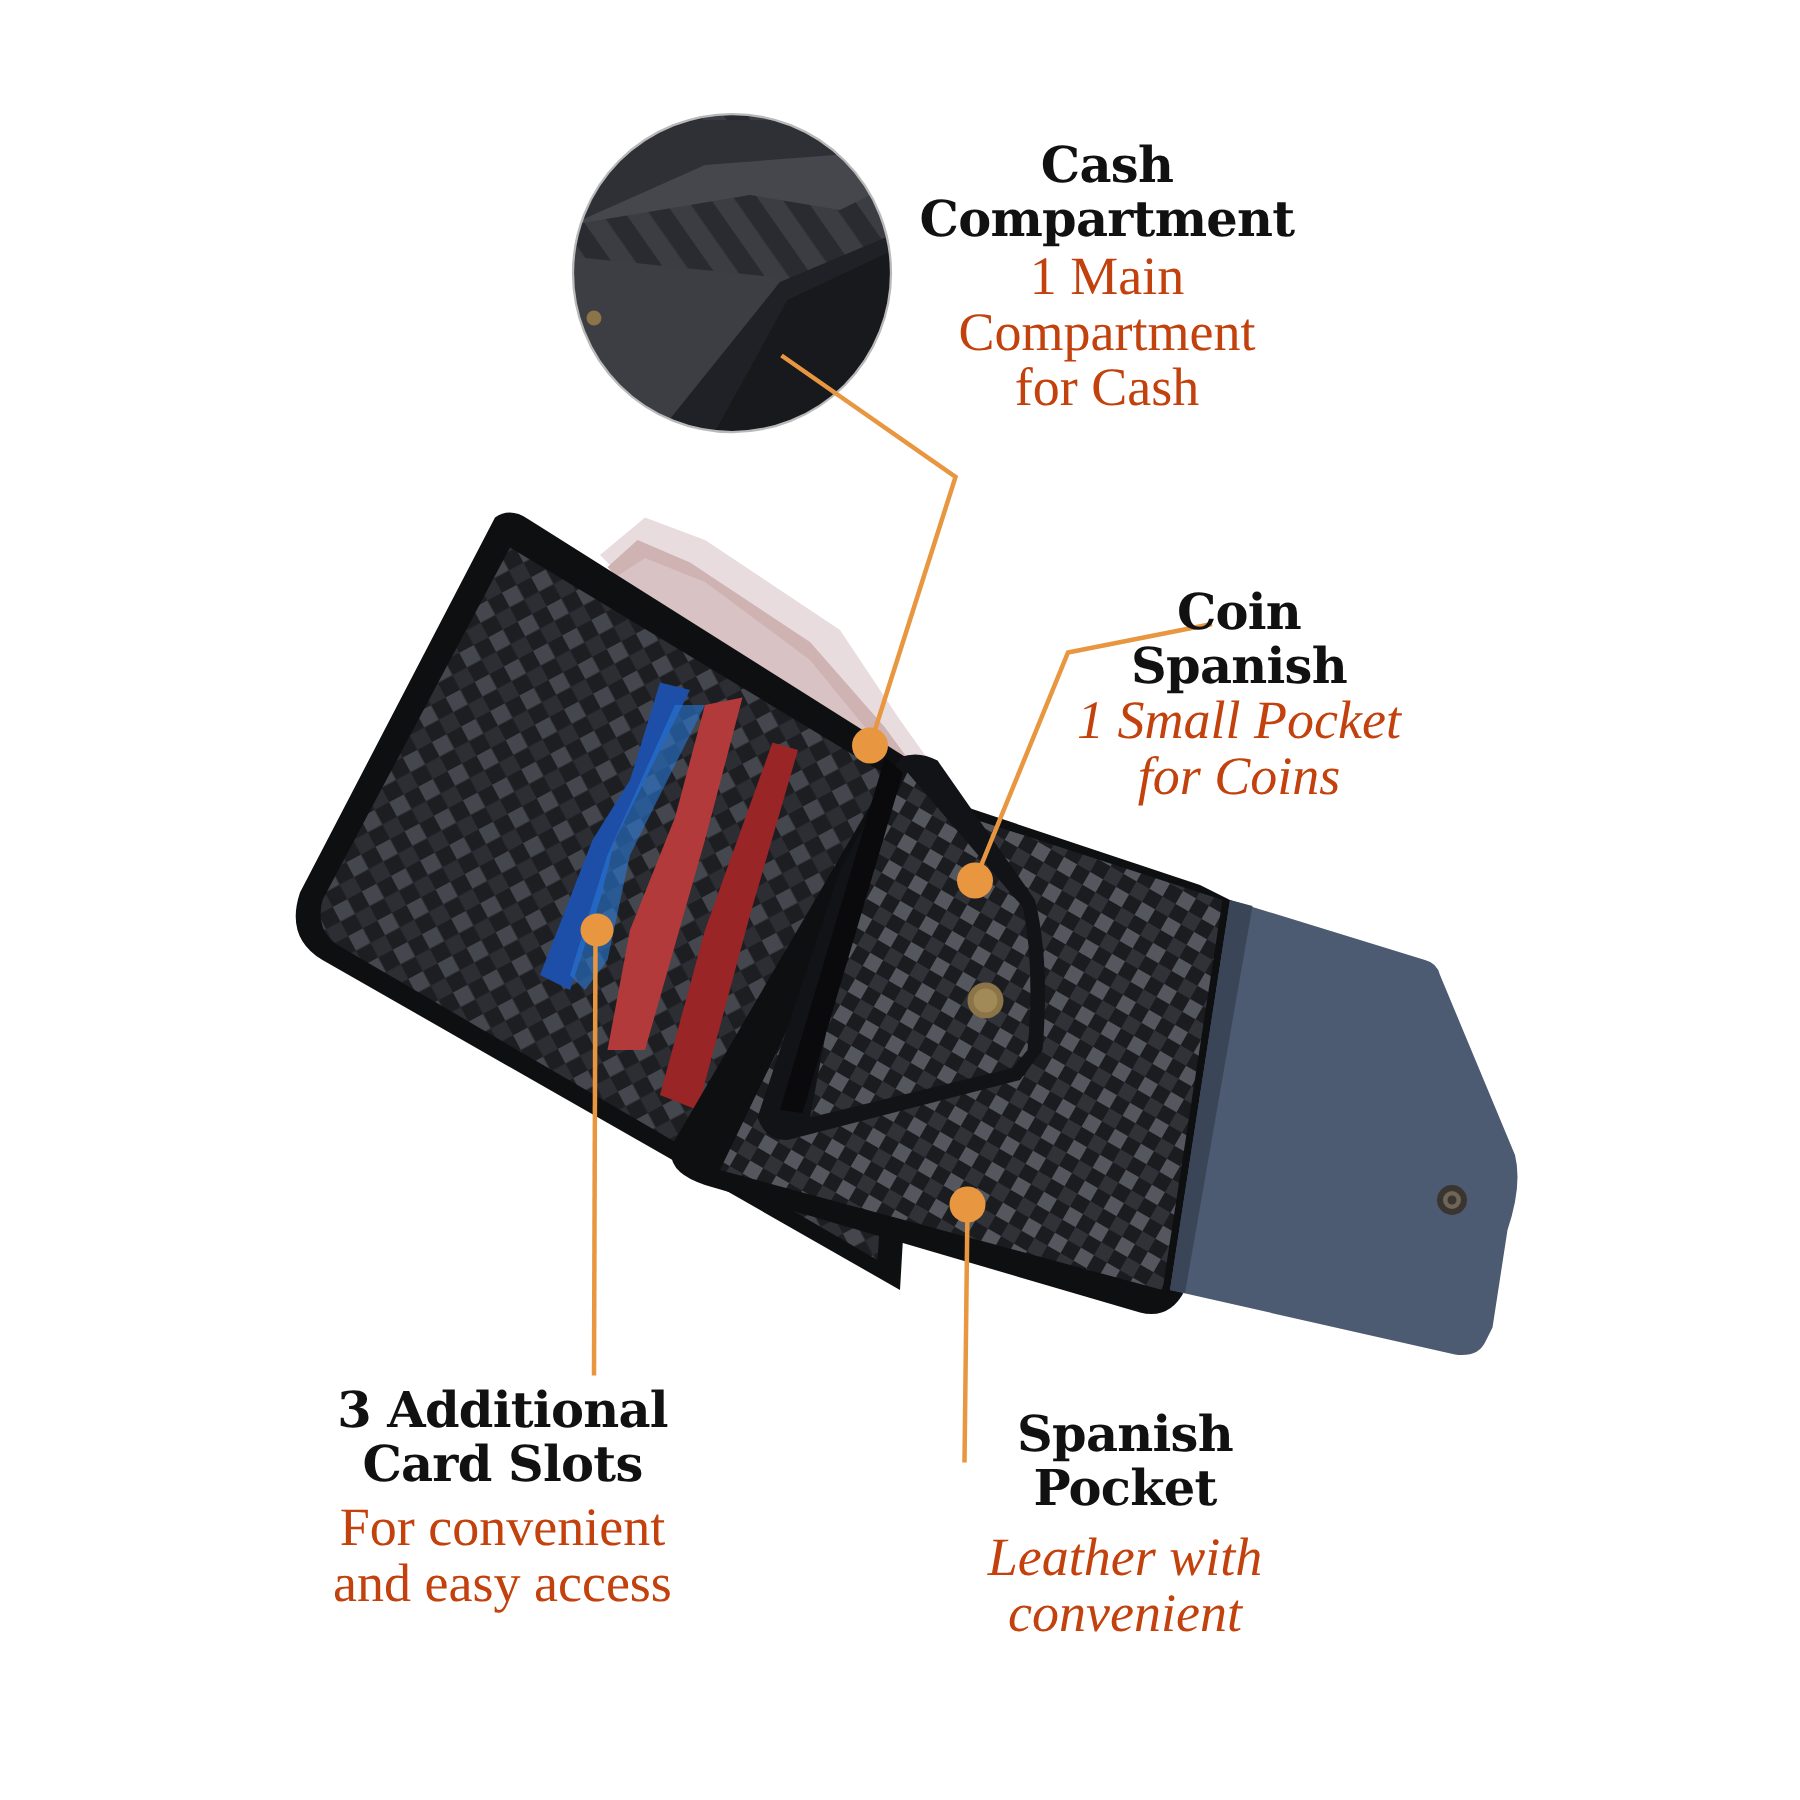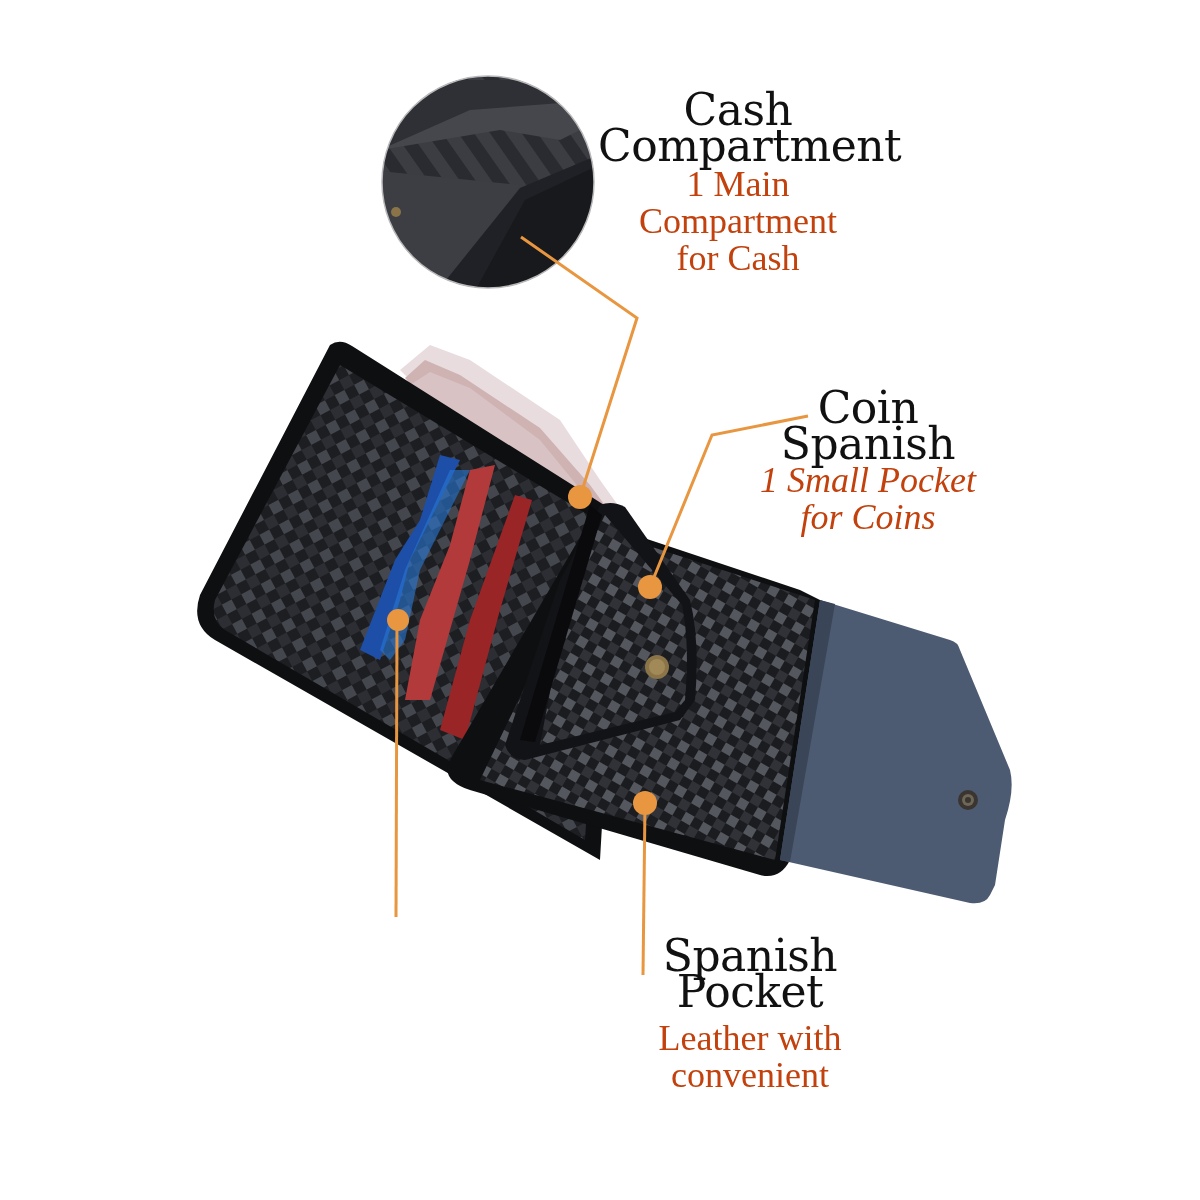--- a/index.html
+++ b/index.html
@@ -1,20 +1,20 @@
 <!DOCTYPE html>
 <html><head>
   <meta charset="utf-8">
   <style>
     html, body { margin:0; padding:0; background:#ffffff; }
     body { width:1200px; height:1200px; position:relative; overflow:hidden; font-family:"DejaVu Serif", "Liberation Serif", serif; }
     .stage { position:absolute; left:0; top:0; width:1200px; height:1200px; }
     svg.art { position:absolute; left:0; top:0; }
     .label { position:absolute; text-align:center; }
-    .title { font-family:"DejaVu Serif", serif; font-weight:normal; color:#111111; font-size:44px; line-height:36px; letter-spacing:-0.5px; }
+    .title { font-family:"DejaVu Serif", serif; font-weight:bold; color:#111111; font-size:33px; line-height:36px; letter-spacing:-0.5px; }
     .desc { font-family:"Liberation Serif", "DejaVu Serif", serif; color:#c2410c; font-size:36px; line-height:37px; }
   </style>
 </head>
 <body>
 
 <div class="stage">
 
   <svg class="art" width="1200" height="1200" viewBox="0 0 1200 1200">
     <defs>
       <pattern id="check" width="22" height="22" patternUnits="userSpaceOnUse" patternTransform="rotate(-28)">
@@ -107,36 +107,46 @@
       <div>Cash</div>
       <div>Compartment</div>
     </div>
     <div class="desc" style="margin-top:2px;">
       <div>1 Main</div>
       <div>Compartment</div>
       <div>for Cash</div>
     </div>
   </div>
 
-  <div class="label" style="left:738px; top:390px; width:260px;">
+  <div class="label" style="left:696px; top:390px; width:260px;">
     <div class="title">
       <div>Coin</div>
       <div>Spanish</div>
     </div>
     <div class="desc" style="margin-top:0px;font-style:italic;">
       <div>1 Small Pocket</div>
       <div>for Coins</div>
     </div>
   </div>
 
+  <div class="label" style="left:190px; top:922px; width:290px;">
+    <div class="title">
+      <div>3 Additional</div>
+      <div>Card Slots</div>
+    </div>
+    <div class="desc" style="margin-top:6px;">
+      <div>For convenient</div>
+      <div>and easy access</div>
+    </div>
+  </div>
 
   <div class="label" style="left:630px; top:938px; width:240px;">
     <div class="title">
       <div>Spanish</div>
       <div>Pocket</div>
     </div>
-    <div class="desc" style="margin-top:10px;">
+    <div class="desc" style="margin-top:10px;font-style:italic;">
       <div>Leather with</div>
       <div>convenient</div>
     </div>
   </div>
 
 </div>
 
 </body></html>

